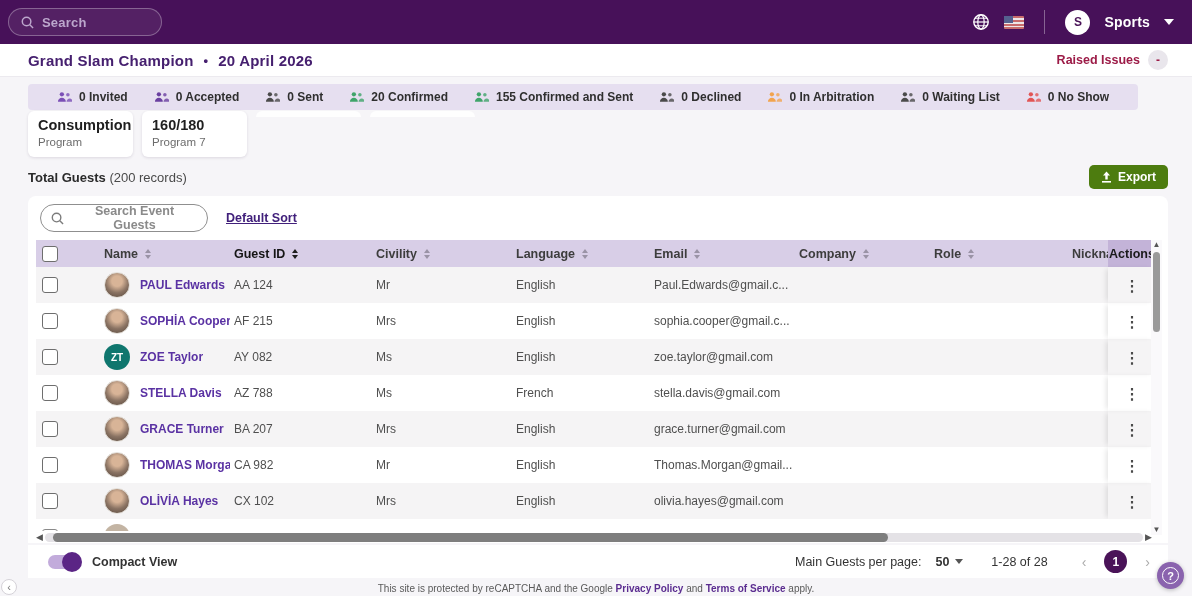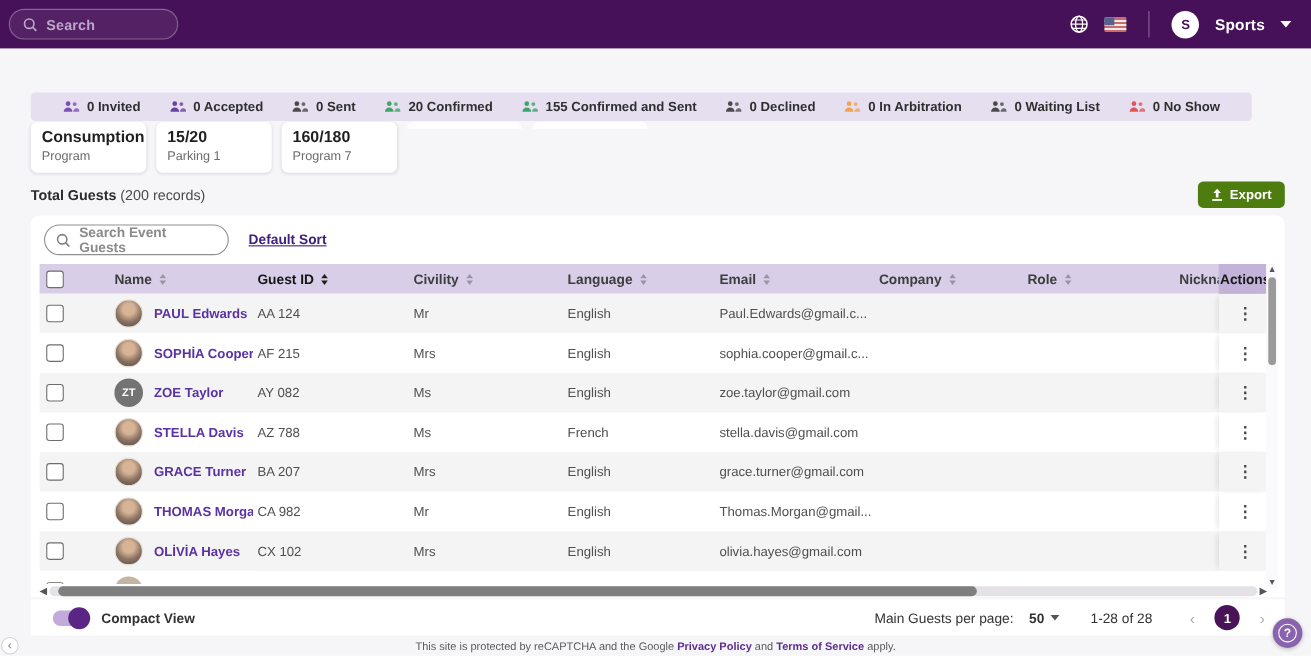--- a/index.html
+++ b/index.html
@@ -43,21 +43,21 @@
   
   .guests-row { position:absolute; top:163px; left:28px; right:24px; height:28px; display:flex; align-items:center; justify-content:space-between; }
   .guests-title { font-size:13px; color:#2A2A2A; }
   .guests-title b { font-weight:700; }
   .guests-title span.records { font-weight:400; color:#4A4A4A; }
   .export-btn { height:24px; background:#4d7c0f; border:none; border-radius:5px; color:#fff; font-size:12px; font-weight:700; display:flex; align-items:center; gap:6px; padding:0 12px; font-family:inherit; }
 
   
   .panel { position:absolute; top:196px; left:28px; right:24px; height:347px; background:#fff; border-radius:8px 8px 0 0; }
   .toolbar { height:44px; display:flex; align-items:center; gap:18px; padding:0 8px 0 12px; }
-  .guest-search { display:flex; align-items:center; gap:8px; width:168px; height:28px; border:1.5px solid #8F8F8F; border-radius:15px; padding:0 10px; background:#fff; }
+  .guest-search { display:flex; align-items:center; gap:8px; width:168px; height:28px; border:1.5px solid #8F8F8F; border-radius:15px; padding:0 10px; background:#fff;text-align:center; }
   .guest-search-text { font-size:12.5px; font-weight:600; color:#8A8A8A; }
   .default-sort { font-size:12.5px; font-weight:700; color:#41207B; text-decoration:underline; }
 
   
   .table { position:absolute; top:44px; left:8px; right:8px; }
   .trow { display:flex; align-items:stretch; }
   .thead { height:27px; background:#D8CEE7; }
   .thead .cell { display:flex; align-items:center; font-size:12.5px; font-weight:600; color:#3D3D3D; }
   .thead .cell.bold { font-weight:700; color:#151515; }
   .cell { padding:0 4px; overflow:hidden; white-space:nowrap; flex:none; display:flex; align-items:center; }
@@ -148,20 +148,31 @@
           <line x1="2.8" y1="12.8" x2="15.2" y2="12.8" stroke="#fff" stroke-width="1"></line>
         </svg>
       <div class="flag"></div>
       <div class="tb-divider"></div>
       <div class="tb-avatar">S</div>
       <span class="tb-account">Sports</span>
       <div class="caret-down"></div>
     </div>
   </div>
 
+  <div class="page-header">
+    <div class="ph-left">
+      <span>Grand Slam Champion</span>
+      <span class="ph-dot">•</span>
+      <span>20 April 2026</span>
+    </div>
+    <div class="ph-right">
+      <span class="raised-label">Raised Issues</span>
+      <span class="raised-badge">-</span>
+    </div>
+  </div>
 
   <div class="chips">
       <div class="chip">
         <svg width="15" height="12" viewBox="0 0 16 12" fill="#7B4FB6">
           <circle cx="5.2" cy="3.1" r="2.3"></circle>
           <path d="M1 11c0-2.4 1.9-4.2 4.2-4.2S9.4 8.6 9.4 11z"></path>
           <circle cx="11.6" cy="3.5" r="1.9" opacity=".8"></circle>
           <path d="M10.1 11c.2-2 1.6-3.5 3.4-3.5 1.7 0 3 1.6 3.1 3.5z" opacity=".8"></path>
         </svg>
         <span>0 Invited</span>
@@ -238,24 +249,20 @@
         </svg>
         <span>0 No Show</span>
       </div>
     </div>
 
   <div class="cards">
 
   <div class="card">
         <div class="card-value">Consumption</div>
         <div class="card-label">Program</div>
-      </div>
-      <div class="card">
-        <div class="card-value">15/20</div>
-        <div class="card-label">Parking 1</div>
       </div>
       <div class="card">
         <div class="card-value">160/180</div>
         <div class="card-label">Program 7</div>
       </div>
       <div class="ghost-card"></div>
       <div class="ghost-card"></div>
     </div>
 
   <div class="guests-row">
@@ -387,21 +394,21 @@
             <div class="cell c-actions actions-cell">
               <span class="kebab">⋮</span>
             </div>
           </div>
           <div class="trow">
             <div class="cell c-select">
               <span class="checkbox"></span>
             </div>
             <div class="cell c-name">
               <span class="name-wrap">
-                <span class="avatar" style="background:#737373">ZT</span>
+                <span class="avatar" style="background:#0f766e">ZT</span>
                 <span class="name-link">ZOE Taylor</span>
               </span>
             </div>
             <div class="cell c-guest_id">AY 082</div>
             <div class="cell c-civility">Ms</div>
             <div class="cell c-language">English</div>
             <div class="cell c-email">zoe.taylor@gmail.com</div>
             <div class="cell c-company"></div>
             <div class="cell c-role"></div>
             <div class="cell c-nickname"></div>

